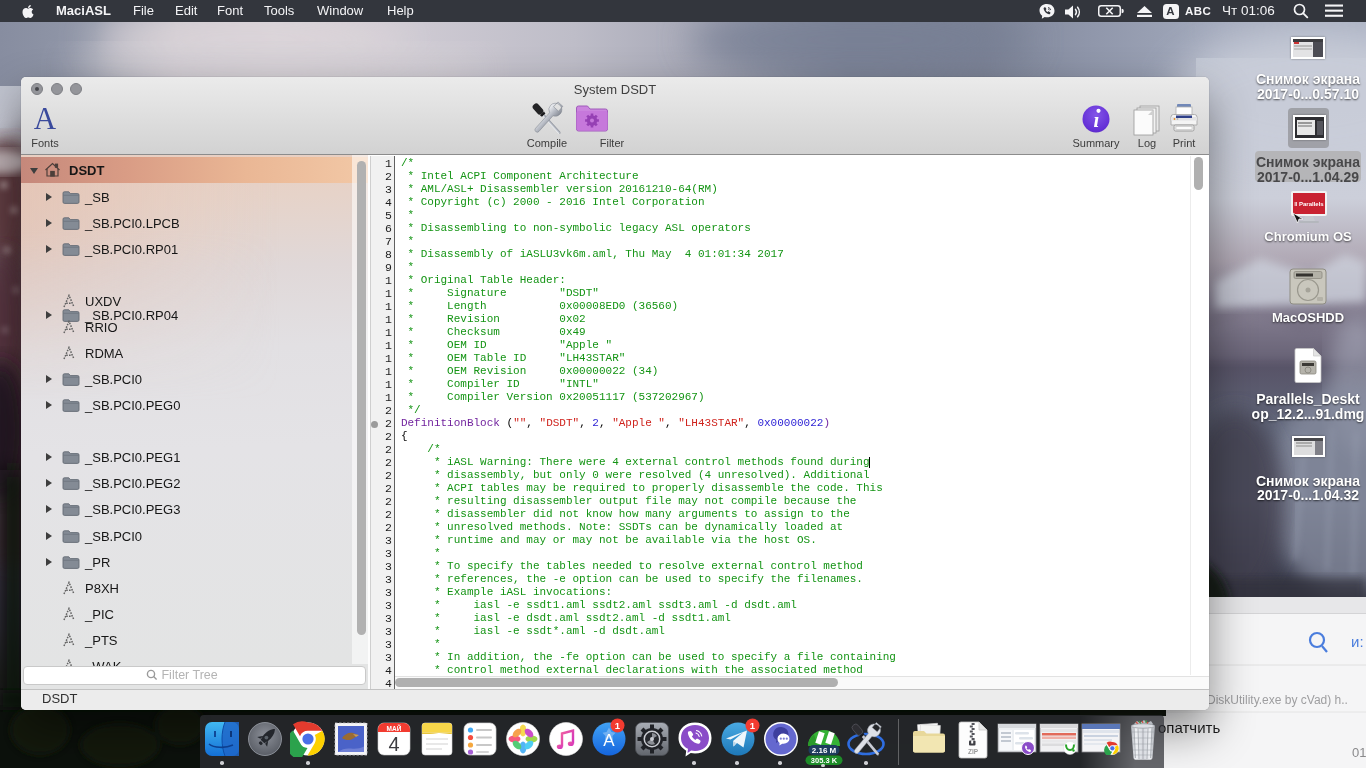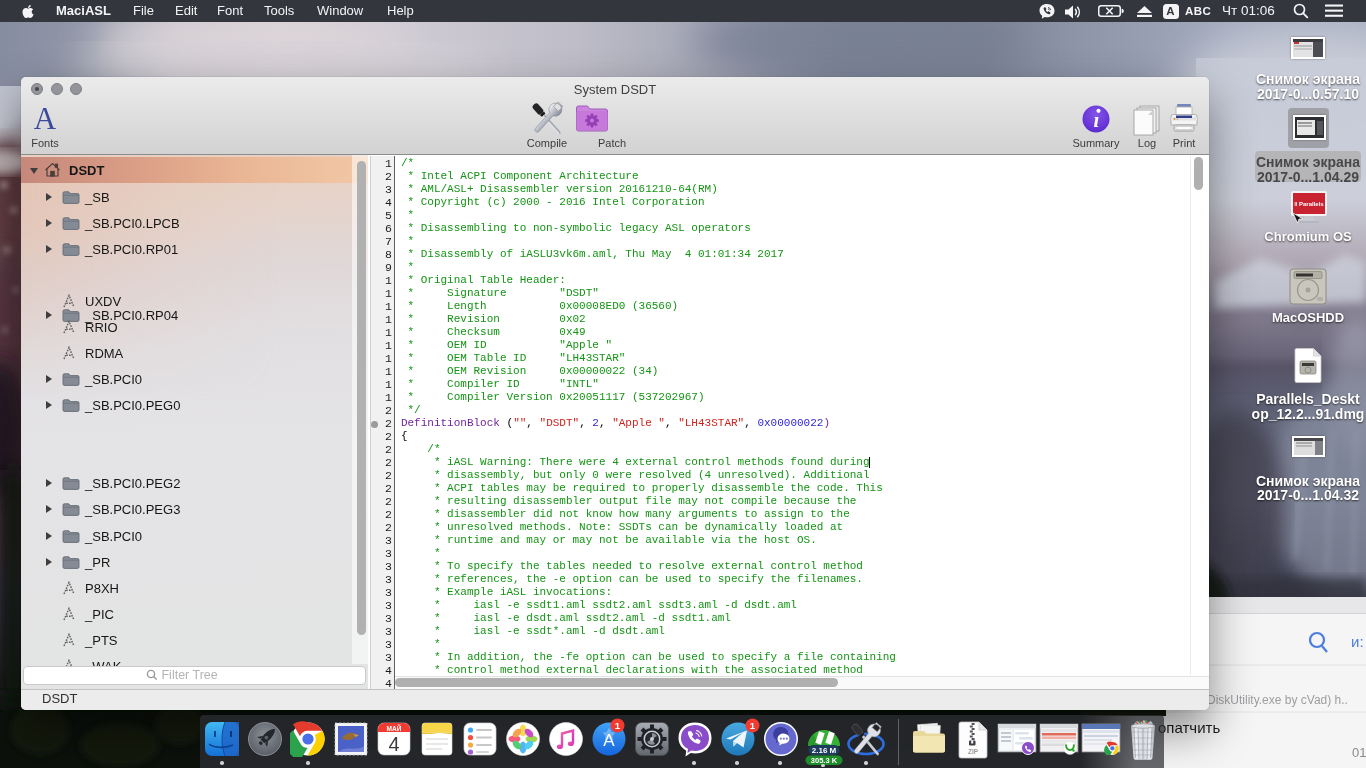--- a/index.html
+++ b/index.html
@@ -176,21 +176,21 @@
         <circle cx="17" cy="17.5" r="5.2"></circle>
         <g stroke="#9640b4" stroke-width="2.6">
           <line x1="17" y1="10.6" x2="17" y2="24.4"></line>
           <line x1="10.1" y1="17.5" x2="23.9" y2="17.5"></line>
           <line x1="12.2" y1="12.7" x2="21.8" y2="22.3"></line>
           <line x1="21.8" y1="12.7" x2="12.2" y2="22.3"></line>
         </g>
       </g>
       <circle cx="17" cy="17.5" r="2" fill="#c678db"></circle>
     </svg>
-    <div class="abs" style="left:561px;top:60px;width:60px;text-align:center;font-size:11px;color:#3c3c3c;">Patch</div>
+    <div class="abs" style="left:561px;top:60px;width:60px;text-align:center;font-size:11px;color:#3c3c3c;">Filter</div>
 
     <svg class="abs" width="30" height="30" style="left:1060px;top:27px" viewBox="0 0 30 30">
       <defs>
           <radialGradient id="sumg" cx="0.5" cy="0.35" r="0.8">
             <stop offset="0" stop-color="#8456e8"></stop>
             <stop offset="0.7" stop-color="#6430d6"></stop>
             <stop offset="1" stop-color="#5526b8"></stop>
           </radialGradient>
         </defs>
       <circle cx="15" cy="15" r="13.5" fill="url(#sumg)"></circle>
@@ -309,20 +309,27 @@
             <use href="#ic-folder"></use>
           </svg>
           <span class="tlbl">_SB.PCI0</span>
         </div>
       <div class="trow" style="top:237.1px;">
           <span class="tri" style="left:25px"></span>
           <svg class="ticon" width="18" height="14">
             <use href="#ic-folder"></use>
           </svg>
           <span class="tlbl">_SB.PCI0.PEG0</span>
+        </div>
+      <div class="trow" style="top:289.3px;">
+          <span class="tri" style="left:25px"></span>
+          <svg class="ticon" width="18" height="14">
+            <use href="#ic-folder"></use>
+          </svg>
+          <span class="tlbl">_SB.PCI0.PEG1</span>
         </div>
       <div class="trow" style="top:315.3px;">
           <span class="tri" style="left:25px"></span>
           <svg class="ticon" width="18" height="14">
             <use href="#ic-folder"></use>
           </svg>
           <span class="tlbl">_SB.PCI0.PEG2</span>
         </div>
       <div class="trow" style="top:341.4px;">
           <span class="tri" style="left:25px"></span>

